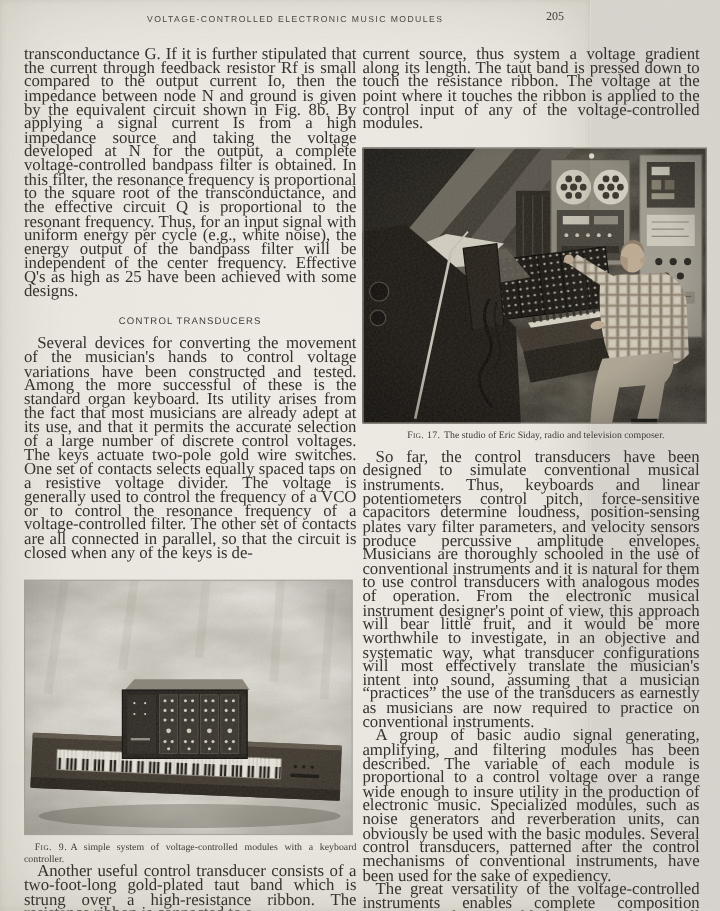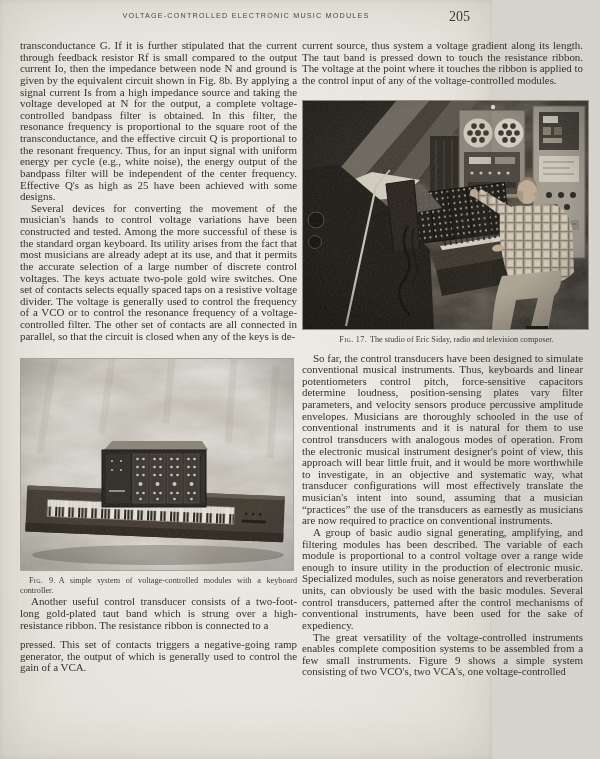--- a/index.html
+++ b/index.html
@@ -11,26 +11,26 @@
   }
   .page::after{
     content:""; position:absolute; inset:0; pointer-events:none;
     box-shadow: inset 0 0 55px rgba(92,86,70,.16), inset 0 0 5px rgba(92,86,70,.10);
   }
   .running-head{
     position:absolute; top:11px; left:50%; transform:translateX(-50%);
     font-family:"Liberation Sans", sans-serif; font-size:7.2px; letter-spacing:1.2px;
     color:#474540; white-space:nowrap;
   }
-  .page-num{ position:absolute; top:9px; right:22px; font-size:14px; color:#3b3832; }
+  .page-num{ position:absolute; top:9px; right:22px; font-size:10px; color:#3b3832; }
   .col{ position:absolute; top:40px; }
   .col-left{ left:20px; width:277px; }
   .col-right{ left:302px; width:281px; }
   p.body{
-    font-size:11px; line-height:11.62px; text-align:justify; color:#33302b;
+    font-size:14px; line-height:11.62px; text-align:justify; color:#33302b;
     letter-spacing:-0.05px;
   }
   p.indent{ text-indent:11px; }
   p.p-gap{ margin-top:1px; }
   .sec-head{
     font-family:"Liberation Sans", sans-serif; font-size:8px; letter-spacing:0.9px;
     font-weight:normal; text-align:center; color:#3e3b36;
   }
   .col-left .sec-head{ margin:14px 0 9px; }
   .col-right .sec-head{ margin:15px 0 8px; }
@@ -48,20 +48,21 @@
 <body>
 
 <div class="page">
 
   <div class="running-head">VOLTAGE-CONTROLLED ELECTRONIC MUSIC MODULES</div>
   <div class="page-num">205</div>
 
   <div class="col col-left">
     <p class="body">transconductance G. If it is further stipulated that the current through feedback resistor Rf is small compared to the output current Io, then the impedance between node N and ground is given by the equivalent circuit shown in Fig. 8b. By applying a signal current Is from a high impedance source and taking the voltage developed at N for the output, a complete voltage-controlled bandpass filter is obtained. In this filter, the resonance frequency is proportional to the square root of the transconductance, and the effective circuit Q is proportional to the resonant frequency. Thus, for an input signal with uniform energy per cycle (e.g., white noise), the energy output of the bandpass filter will be independent of the center frequency. Effective Q's as high as 25 have been achieved with some designs.</p>
 
+    <div class="sec-head">CONTROL TRANSDUCERS</div>
 
     <p class="body indent">Several devices for converting the movement of the musician's hands to control voltage variations have been constructed and tested. Among the more successful of these is the standard organ keyboard. Its utility arises from the fact that most musicians are already adept at its use, and that it permits the accurate selection of a large number of discrete control voltages. The keys actuate two-pole gold wire switches. One set of contacts selects equally spaced taps on a resistive voltage divider. The voltage is generally used to control the frequency of a VCO or to control the resonance frequency of a voltage-controlled filter. The other set of contacts are all connected in parallel, so that the circuit is closed when any of the keys is de-</p>
 
     <figure class="fig fig9">
       <svg viewBox="0 0 274 213" width="274" height="213" role="img">
         <defs>
           <filter id="cloud9" x="-5%" y="-5%" width="110%" height="110%">
             <feTurbulence type="fractalNoise" baseFrequency="0.012 0.03" numOctaves="4" seed="14"></feTurbulence>
             <feColorMatrix type="matrix" values="0 0 0 0 0.94  0 0 0 0 0.93  0 0 0 0 0.89  0 0 0 1.2 -0.25"></feColorMatrix>
           </filter>

